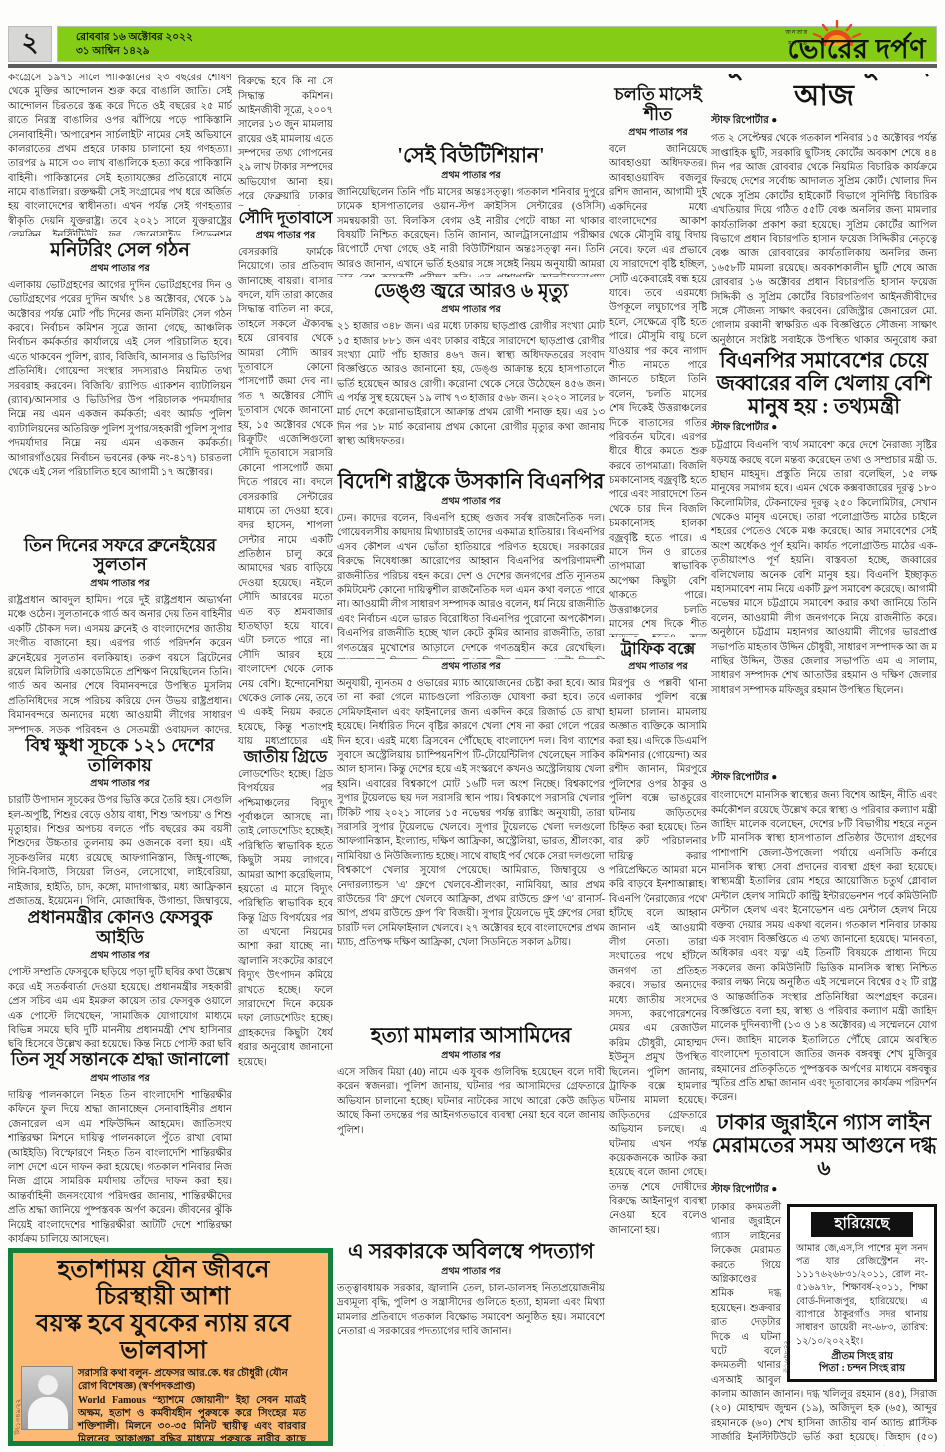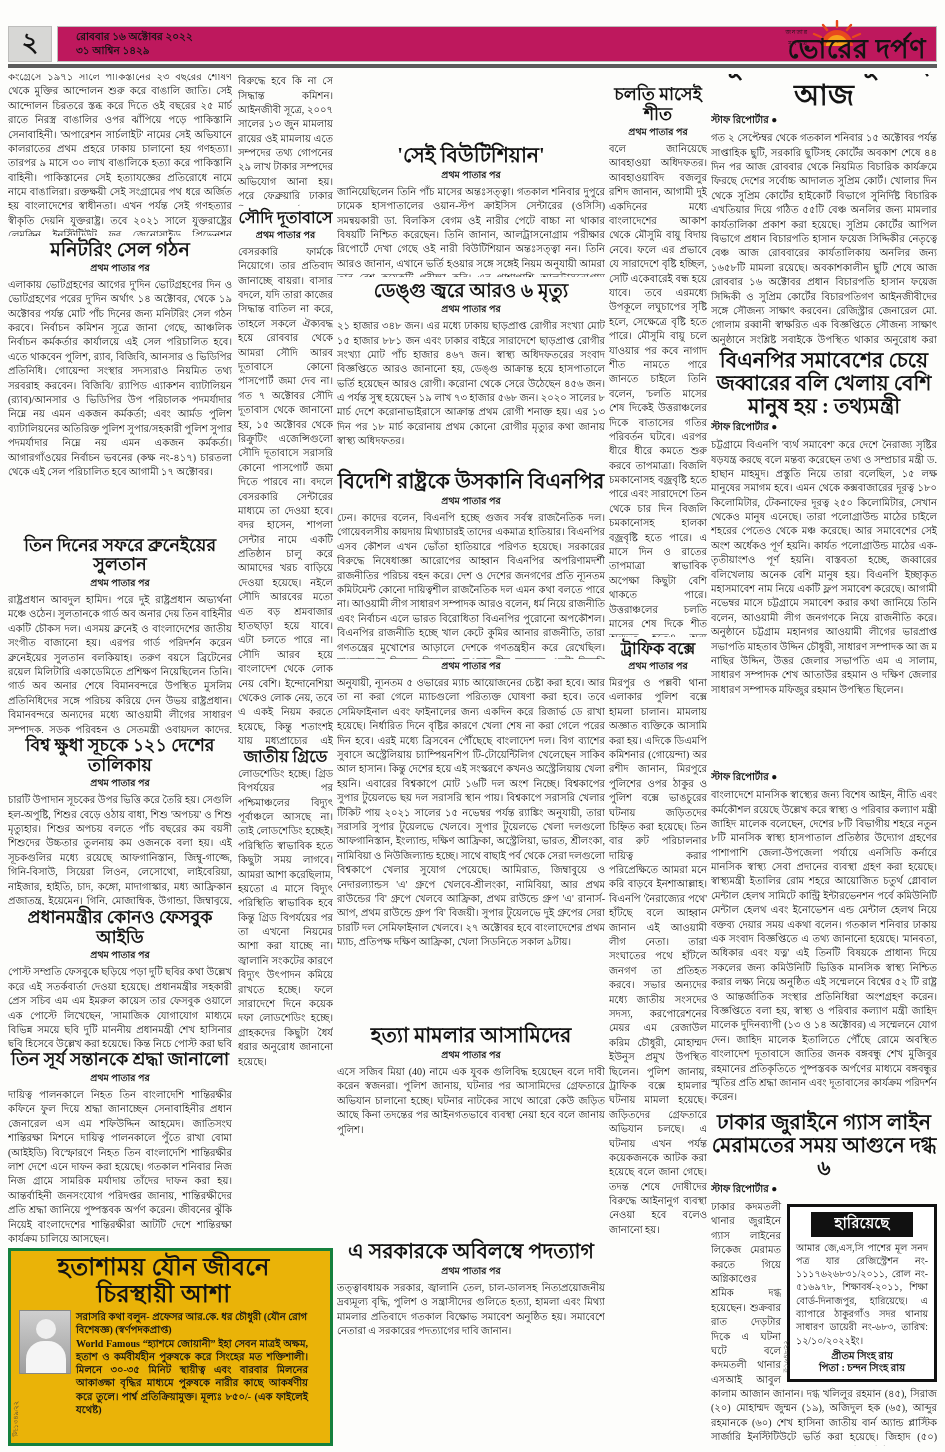--- a/index.html
+++ b/index.html
@@ -3,21 +3,21 @@
 <meta charset="utf-8">
 <style>
   * { margin:0; padding:0; box-sizing:border-box; }
   html,body { background:#f2f2f0; }
   body { width:945px; height:1452px; margin:0 auto; font-family:"Liberation Serif","DejaVu Serif",serif; color:#141414; }
   .sheet { position:relative; width:945px; height:1452px; background:#fdfdfb; overflow:hidden; padding:26px 8px 0 8px; }
 
   
   .hdr { display:flex; align-items:stretch; height:36px; }
   .pageno-box { width:44px; background:#d7d7d5; border:1px solid #bdbdbb; display:flex; align-items:center; justify-content:center; font-size:26px; font-weight:bold; margin-right:5px; }
-  .hdr-band { flex:1; background:#be185d; border:1px solid #bdbdbb; display:flex; align-items:center; justify-content:space-between; padding:0 10px 0 18px; position:relative; }
+  .hdr-band { flex:1; background:#84cc16; border:1px solid #bdbdbb; display:flex; align-items:center; justify-content:space-between; padding:0 10px 0 18px; position:relative; }
   .dateblock { font-size:10.5px; line-height:1.3; font-weight:600; }
   .masthead { position:relative; padding-top:10px; text-align:right; }
   .masthead-tagline { position:absolute; top:0px; right:118px; font-size:6px; letter-spacing:1px; }
   .masthead-title { font-size:27px; font-weight:900; letter-spacing:0.5px; line-height:0.9; position:relative; z-index:2; }
   .sun-icon { position:absolute; right:62px; top:-7px; z-index:1; }
   .hdr-rule { height:4px; background:#5c5c5c; margin-top:2px; }
 
   
   .cols { display:flex; gap:4px; margin-top:6px; height:1372px; overflow:hidden;align-items:flex-end; }
   .group-ab { width:325px; display:flex; flex-direction:column; }
@@ -37,21 +37,21 @@
   .bd::first-letter{ }
 
   
   .notice { float:right; width:150px; border:3px solid #111; padding:5px 6px 4px; margin:4px 0 3px 6px; background:#fff; position:relative; }
   .notice-title { background:#111; color:#fff; text-align:center; font-weight:bold; font-size:15px; width:78%; margin:0 auto 5px; padding:1px 0 2px; }
   .notice-bd { font-size:9.5px; line-height:1.4; text-align:justify; }
   .notice-sign { font-size:10px; font-weight:bold; text-align:center; margin-top:2px; line-height:1.25; }
   .refcode { position:absolute; left:-9px; bottom:6px; writing-mode:vertical-rl; transform:rotate(180deg); font-size:6.5px; color:#444; }
 
   
-  .ad { margin-top:auto; height:198px; border:3px solid #15803d; padding:3px 22px 4px 8px; position:relative; background:#eab308; overflow:hidden; }
+  .ad { margin-top:auto; height:198px; border:5px solid #15803d; padding:3px 22px 4px 8px; position:relative; background:#fdba74; overflow:hidden; }
   .ad-h { text-align:center; font-weight:900; font-size:24px; line-height:1.12; letter-spacing:0.3px; }
   .ad-mid { display:flex; gap:5px; margin-top:2px; }
   .ad-photo { width:52px; height:64px; flex:none; background:linear-gradient(180deg,#cfcfcf,#9e9e9e); border:1px solid #888; position:relative; overflow:hidden; }
   .ad-photo .head { position:absolute; left:16px; top:8px; width:20px; height:20px; border-radius:50%; background:#efefef; }
   .ad-photo .torso { position:absolute; left:6px; top:30px; width:40px; height:34px; border-radius:18px 18px 0 0; background:#f5f5f5; }
   .ad-texts { flex:1; }
   .ad-lead { font-size:10px; font-weight:bold; line-height:1.3; }
   .ad-bd { font-size:10px; font-weight:600; line-height:1.32; text-align:justify; margin-top:1px; }
 </style>
 </head>
@@ -137,20 +137,21 @@
           <div class="art">
               <div class="hl h17">জাতীয় গ্রিডে</div>
               <div class="bd" style="height:350px">লোডশেডিং হচ্ছে। গ্রিড বিপর্যয়ের পর পশ্চিমাঞ্চলের বিদ্যুৎ পূর্বাঞ্চলে আসছে না। তাই লোডশেডিং হচ্ছেই। পরিস্থিতি স্বাভাবিক হতে কিছুটা সময় লাগবে। আমরা আশা করেছিলাম, হয়তো এ মাসে বিদ্যুৎ পরিস্থিতি স্বাভাবিক হবে কিন্তু গ্রিড বিপর্যয়ের পর তা এখনো নিয়মের আশা করা যাচ্ছে না। জ্বালানি সংকটের কারণে বিদ্যুৎ উৎপাদন কমিয়ে রাখতে হচ্ছে। ফলে সারাদেশে দিনে কয়েক দফা লোডশেডিং হচ্ছে। গ্রাহকদের কিছুটা ধৈর্য ধরার অনুরোধ জানানো হয়েছে।</div>
             </div>
         </div>
       </div>
 
       <div class="ad">
         <span class="refcode" style="left:-1px;">লি:১৩৪৯/২২</span>
         <div class="ad-h">হতাশাময় যৌন জীবনে চিরস্থায়ী আশা</div>
+        <div class="ad-h">বয়স্ক হবে যুবকের ন্যায় রবে ভালবাসা</div>
         <div class="ad-mid">
           <div class="ad-photo">
               <div class="head"></div>
               <div class="torso"></div>
             </div>
           <div class="ad-texts">
             <div class="ad-lead">সরাসরি কথা বলুন- প্রফেসর আর.কে. ধর চৌধুরী (যৌন রোগ বিশেষজ্ঞ) (স্বর্ণপদকপ্রাপ্ত)</div>
             <div class="ad-bd">World Famous “হ্যাশমে জোয়ানী” ইহা সেবন মাত্রই অক্ষম, হতাশ ও কর্মবীর্যহীন পুরুষকে করে সিংহের মত শক্তিশালী। মিলনে ৩০-৩৫ মিনিট স্থায়ীত্ব এবং বারবার মিলনের আকাঙ্ক্ষা বৃদ্ধির মাধ্যমে পুরুষকে নারীর কাছে আকর্ষণীয় করে তুলে। পার্শ্ব প্রতিক্রিয়ামুক্ত। মূল্যঃ ৮৫০/- (এক ফাইলেই যথেষ্ট)</div>
           </div>
         </div>

